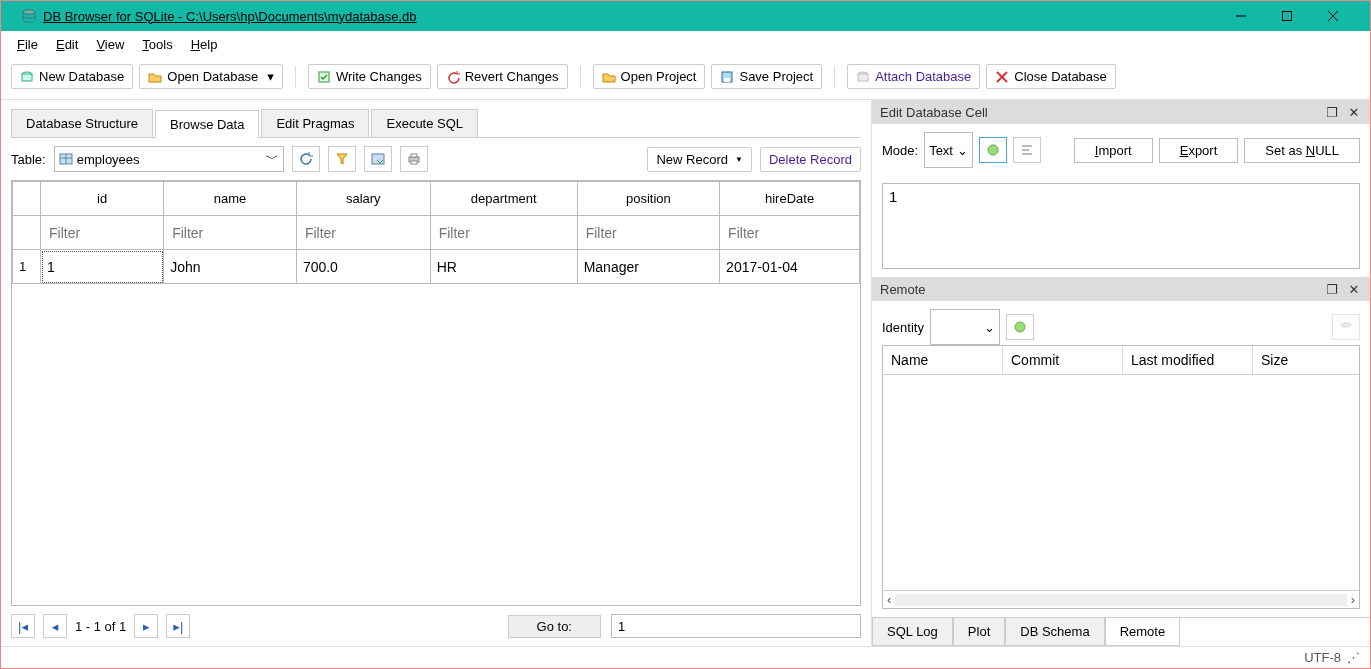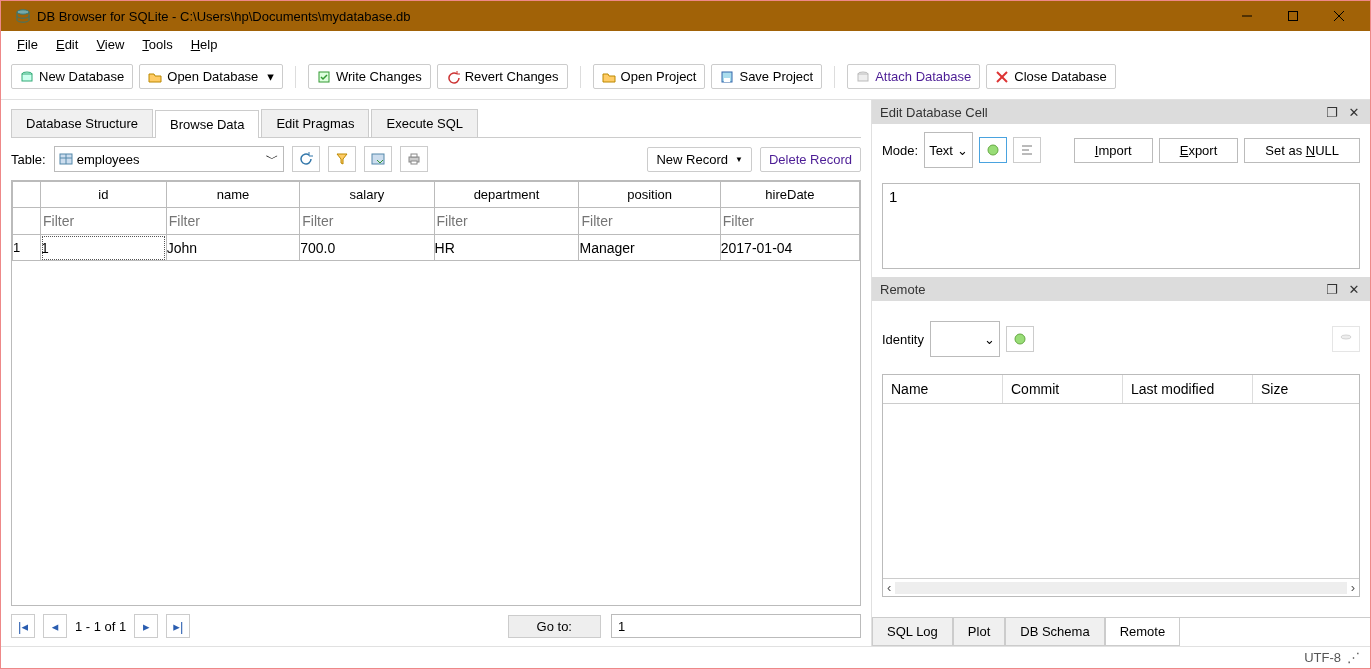--- a/index.html
+++ b/index.html
@@ -1,17 +1,17 @@
 <!DOCTYPE html>
 <html><head>
 <meta charset="utf-8">
 <style>
   * { box-sizing: border-box; font-family: "Segoe UI", Tahoma, sans-serif; font-size: 13px; }
   body { margin:0; background:#fff; border:1px solid #e88; width:1371px; height:669px; overflow:hidden; display:flex; flex-direction:column; }
-  .titlebar { display:flex; align-items:center; height:30px; padding:0 8px; background:#a16207; }
+  .titlebar { display:flex; align-items:center; height:30px; padding:0 14px; background:#14b8a6;text-decoration:underline; }
   .titlebar .icon { width:16px; height:16px; margin:0 6px; }
   .titlebar .title { font-size:13px; color:#000; flex:0 0 auto; }
   .titlebar .spacer { flex:1; }
   .winbtn { width:46px; height:30px; display:flex; align-items:center; justify-content:center; color:#000; }
   .menubar { display:flex; gap:6px; padding:4px 10px; }
   .menubar span { padding:2px 6px; color:#000; }
   .menubar span u { text-decoration:underline; }
   .toolbar { display:flex; align-items:center; padding:6px 10px 10px; border-bottom:1px solid #e1e1e1; gap:6px; }
   .btn { display:flex; align-items:center; gap:5px; padding:4px 8px; border:1px solid #ccc; background:#fff; color:#000; border-radius:2px; cursor:pointer; }
   .btn.disabled { color:#4c1d95; }
@@ -21,21 +21,21 @@
   .leftpane { width:870px; display:flex; flex-direction:column; padding:10px 10px 8px 10px; }
   .tabsrow { display:flex; align-items:flex-end; height:28px; border-bottom:1px solid #ccc; }
   .tab { padding:6px 14px; border:1px solid #ccc; border-bottom:none; background:#f0f0f0; margin-right:2px; cursor:pointer; }
   .tab.active { background:#fff; position:relative; top:1px; }
   .tablectrl { display:flex; align-items:center; gap:8px; padding:8px 0; }
   .combo { display:flex; align-items:center; border:1px solid #bbb; background:#fff; padding:1px 4px; height:26px; }
   .combo .chev { margin-left:auto; }
   .iconbtn { width:28px; height:26px; border:1px solid #ccc; background:#fff; display:flex; align-items:center; justify-content:center; cursor:pointer; }
   .tablearea { flex:1; border:1px solid #bbb; background:#fff; overflow:hidden; display:flex; flex-direction:column; }
   table.datagrid { border-collapse:collapse; width:100%; }
-  table.datagrid th, table.datagrid td { border:1px solid #bbb; padding:4px 0; text-align:left; background:#fff; height:26px; font-weight:normal;}
+  table.datagrid th, table.datagrid td { border:1px solid #bbb; padding:4px 6px; text-align:left; background:#fff; height:34px; font-weight:normal;}
   table.datagrid th.hdr { background:#fff; text-align:center; }
   table.datagrid td.flt input { width:100%; border:none; outline:none; color:#777; font-size:14px; }
   table.datagrid td.row { font-size:14px; }
   .rownum { width:28px; text-align:center; background:#fff; }
   .pager { display:flex; align-items:center; gap:8px; padding:8px 0 0 0; }
   .pgbtn { width:24px; height:24px; border:1px solid #ccc; background:#fff; display:flex; align-items:center; justify-content:center; color:#2a5db0; cursor:pointer;}
   .goto { margin-left:auto; display:flex; gap:10px; align-items:center; }
   .goto .glabel { border:1px solid #ccc; background:#eee; padding:3px 28px; }
   .goto input { border:1px solid #bbb; padding:3px 6px; width:250px; height:24px;}
   .rightpane { flex:1; display:flex; flex-direction:column; border-left:1px solid #e0e0e0;}
@@ -43,21 +43,21 @@
   .panelhdr .spacer{flex:1;}
   .panelhdr .pbtn{ width:16px; height:16px; margin-left:6px; display:flex; align-items:center;justify-content:center; color:#333; font-size:13px;}
   .editcell { padding:8px 10px; display:flex; flex-direction:column; gap:15px; }
   .row1 { display:flex; align-items:center; gap:6px; }
   .selsmall { border:1px solid #bbb; background:#fff; padding:2px 4px; height:36px; display:flex; align-items:center; gap:4px;}
   .bigbtn { border:1px solid #bbb; background:#fff; padding:4px 20px; cursor:pointer;}
   .txtedit { border:1px solid #bbb; height:86px; padding:4px 6px; font-size:15px;}
   .cellinfo { display:flex; }
   .cellinfo .left { flex:1; color:#333; line-height:1.5;}
   .apply { border:1px solid #c8c8c8; background:#e6e6e6; color:#888; padding:4px 22px;}
-  .remotebody { padding:20px 10px; flex:1; display:flex; flex-direction:column; gap:17px;}
+  .remotebody { padding:8px 10px; flex:1; display:flex; flex-direction:column; gap:0;}
   .remote-table { border:1px solid #bbb; flex:1; display:flex; flex-direction:column; overflow:hidden; }
   .remote-table .cols { display:flex; border-bottom:1px solid #ccc; }
   .remote-table .cols div { padding:6px 8px; border-right:1px solid #ddd; font-size:14px;}
   .remote-table .scroll { height:18px; border-top:1px solid #ccc; display:flex; align-items:center; padding:0 4px;}
   .remote-table .scroll .lt, .remote-table .scroll .rt { color:#555; }
   .remote-table .scroll .bar { flex:1; background:#eee; height:12px; margin:0 4px;}
   .bottomtabs { display:flex; border-top:1px solid #ccc;}
   .bottomtabs div { padding:6px 14px; border:1px solid #ccc; border-top:none; background:#f0f0f0; cursor:pointer;}
   .bottomtabs div.active { background:#fff; }
   .statusbar { height:22px; border-top:1px solid #e1e1e1; display:flex; align-items:center; justify-content:flex-end; padding:0 10px; color:#555; font-size:12.5px; }

